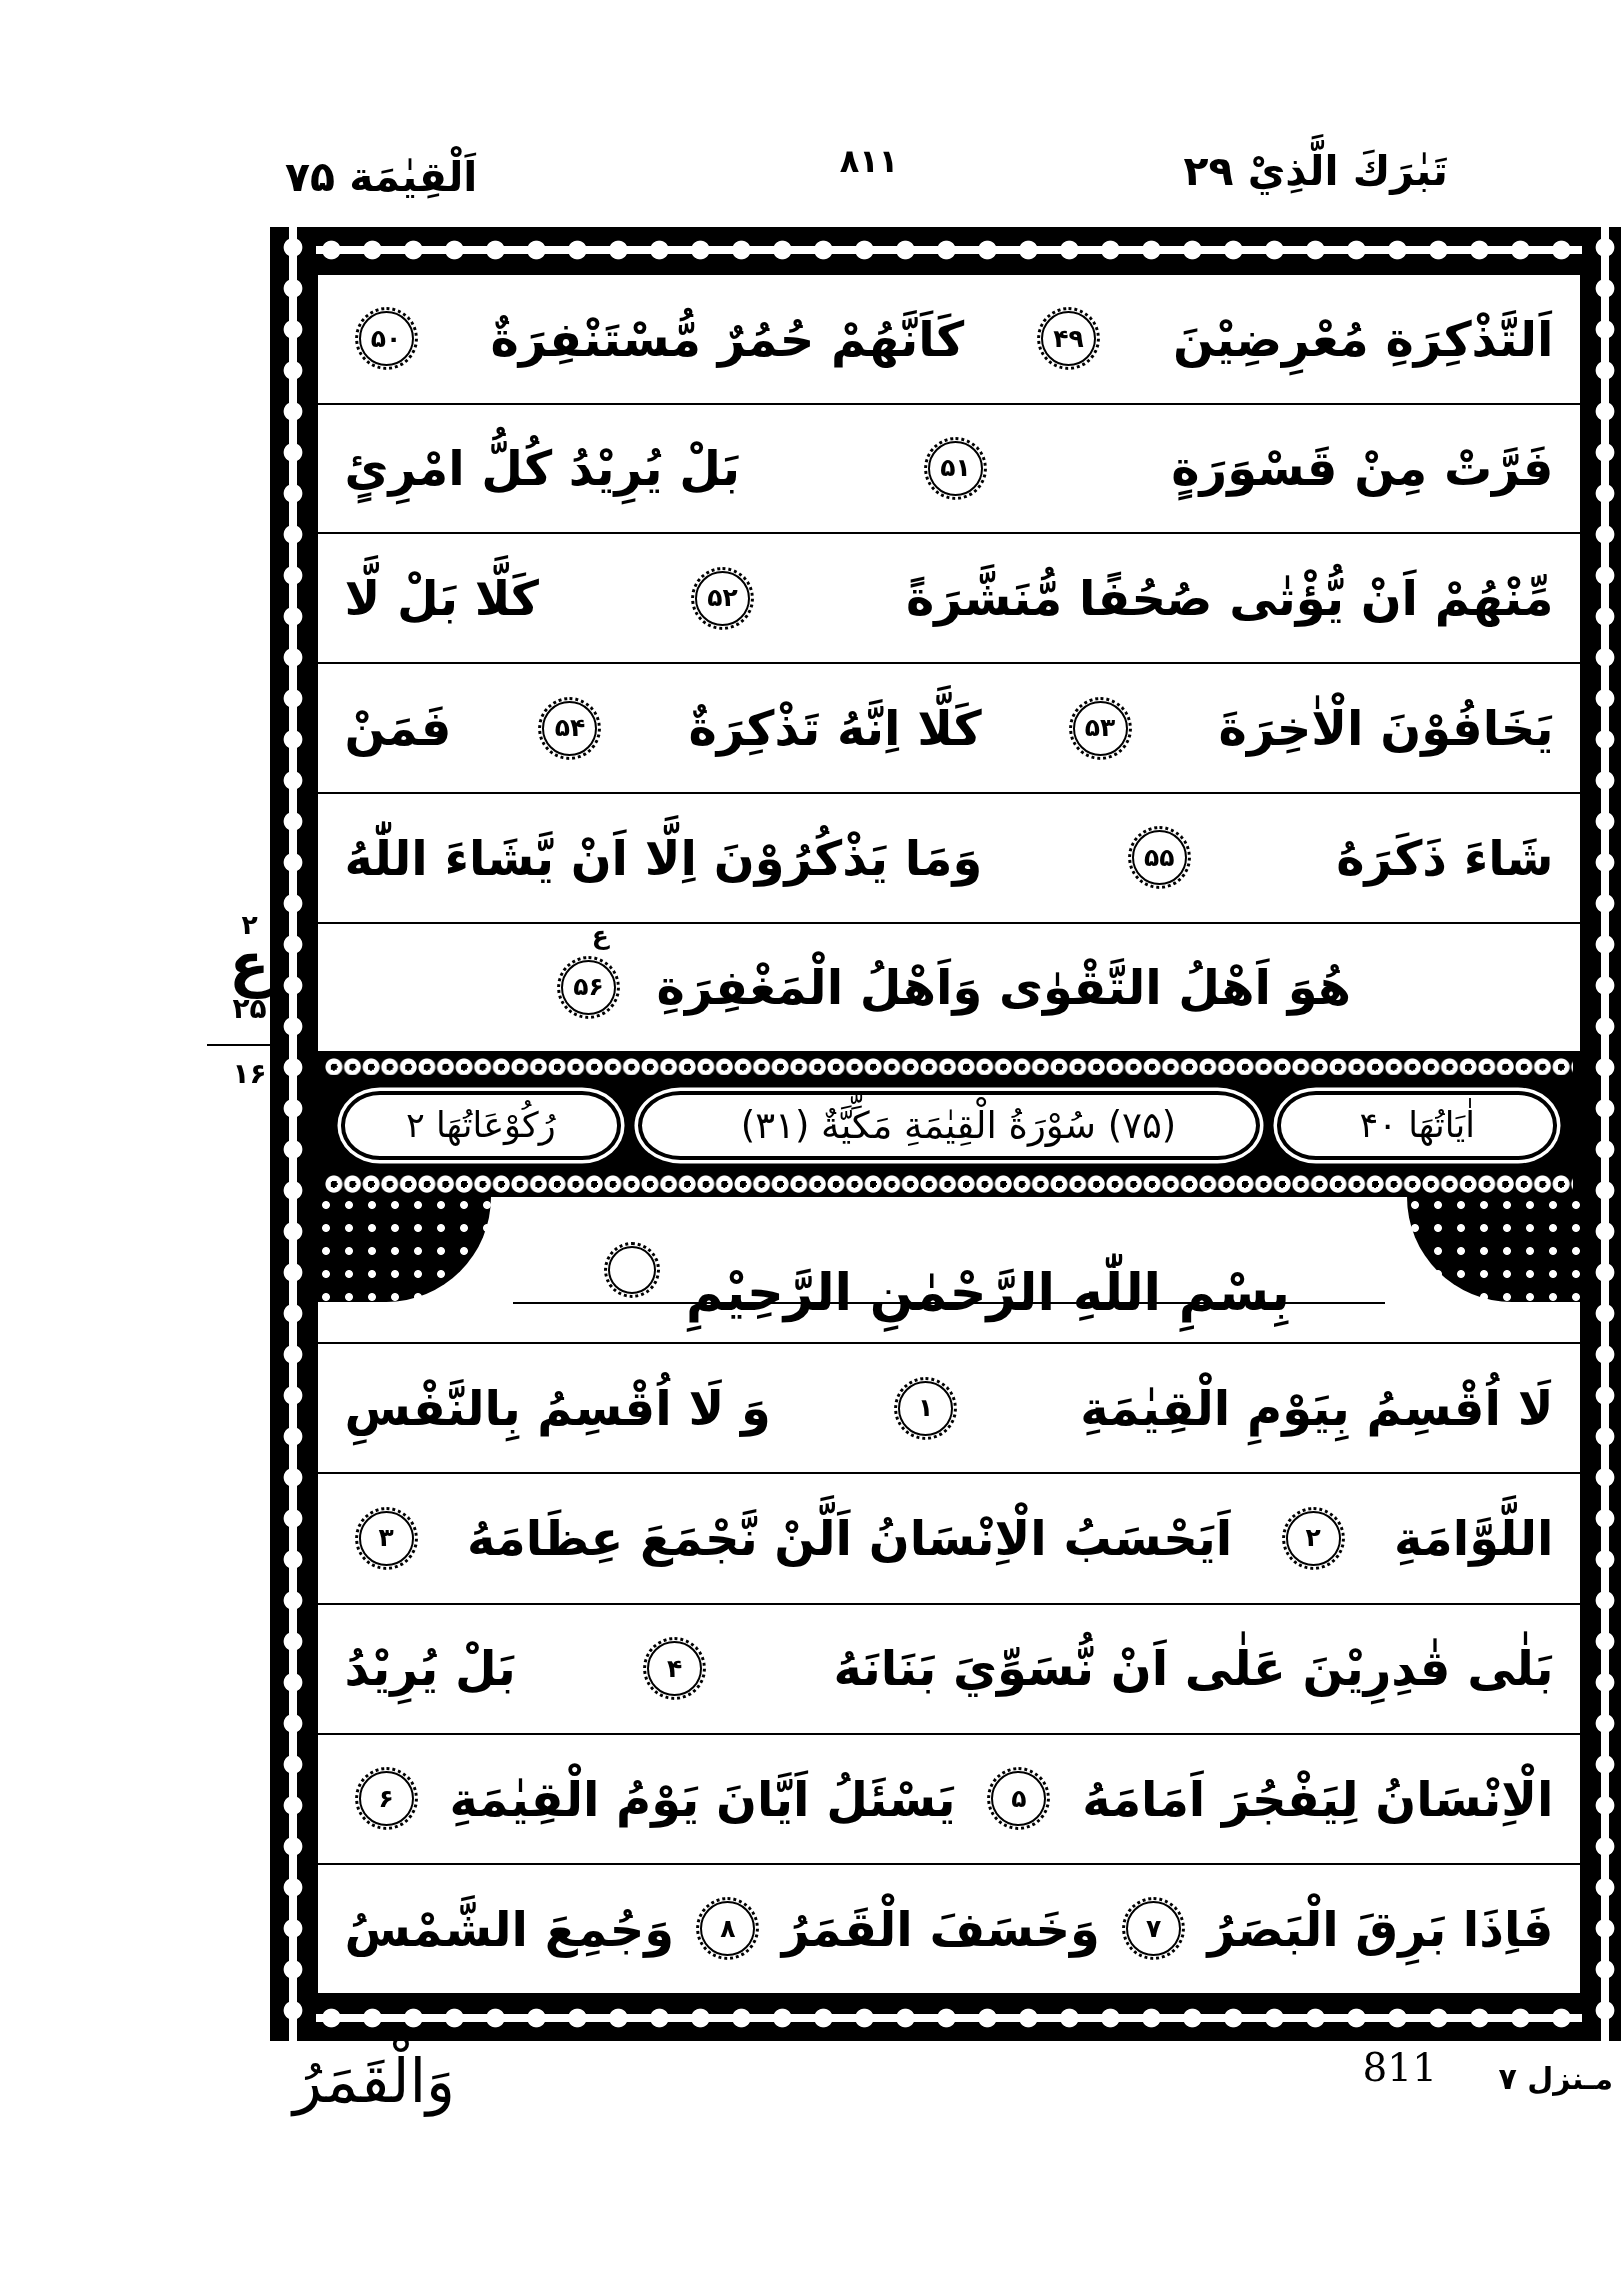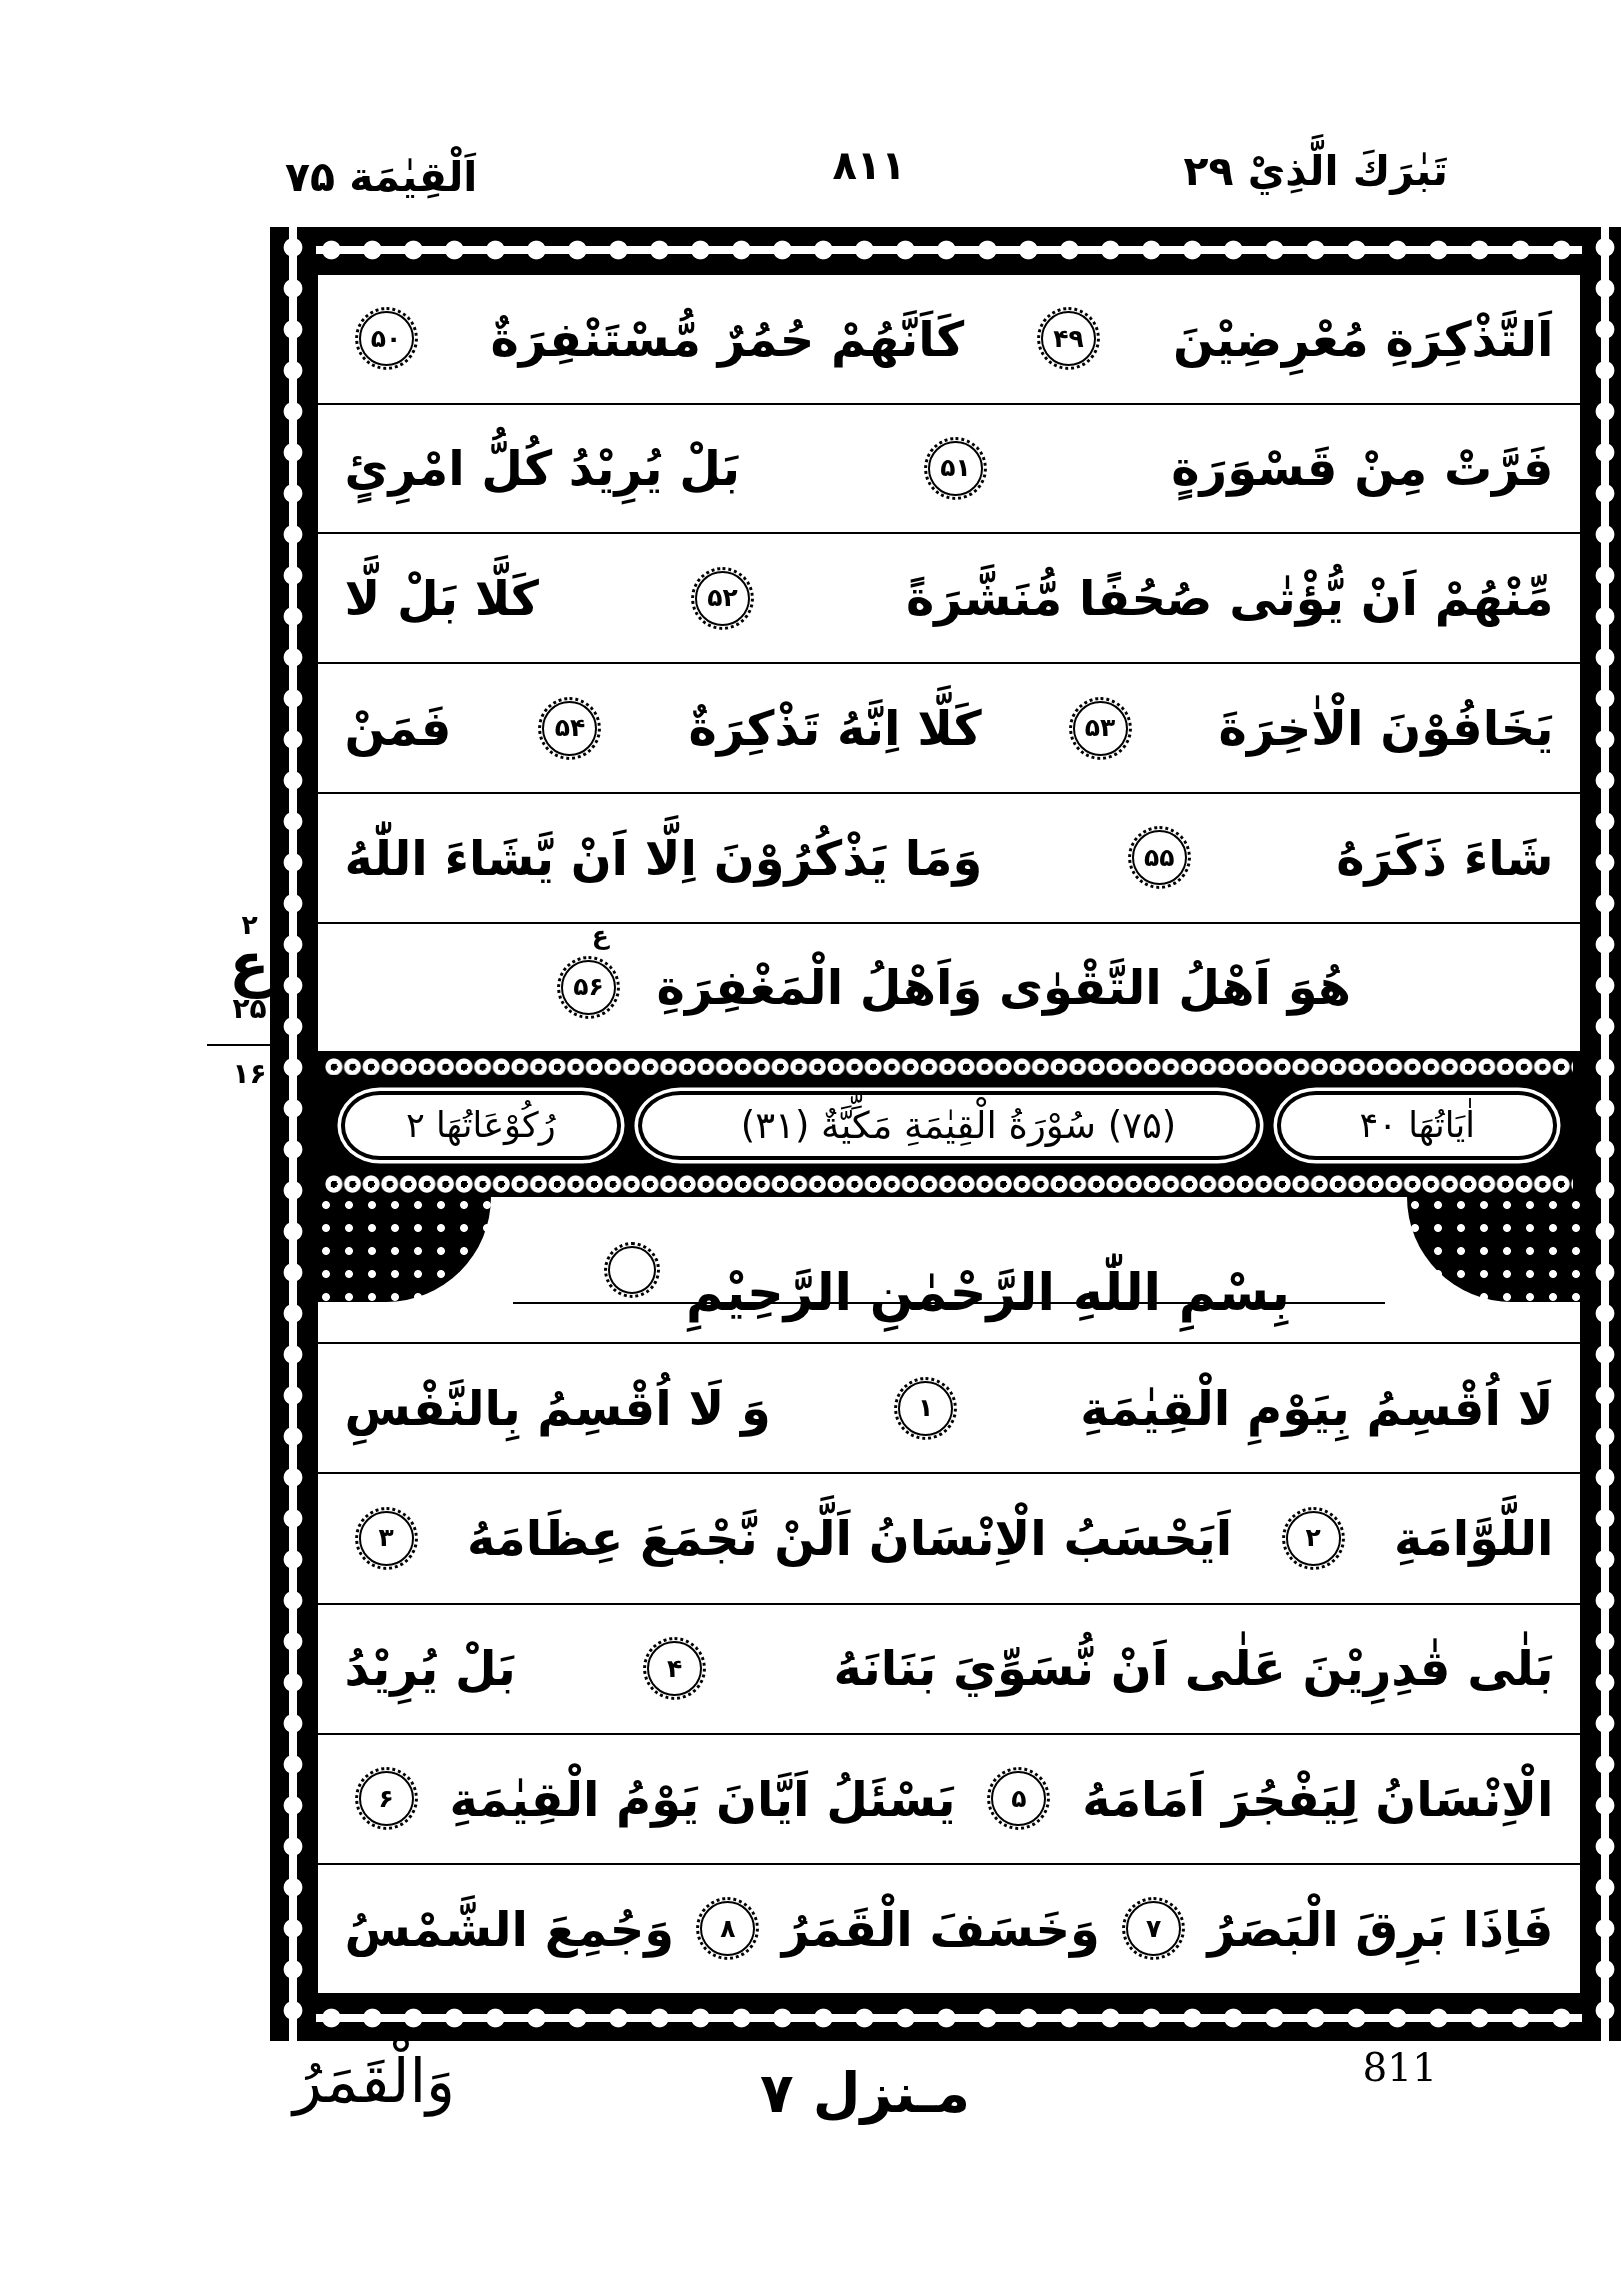--- a/index.html
+++ b/index.html
@@ -1,21 +1,21 @@
 <!DOCTYPE html>
 <html lang="ar" dir="rtl" style="font-size:14px"><head>
 <meta charset="utf-8">
 <style>
   html,body{margin:0;padding:0;background:#fff;}
   .page{position:relative;width:1504px;height:2270px;background:#fff;color:#000;
         font-family:"DejaVu Sans",sans-serif;direction:rtl;overflow:hidden;}
 
   
   .hdr-left{position:absolute;top:153px;left:168px;font-size:41px;font-weight:700;}
-  .hdr-center{position:absolute;top:142px;left:0;right:0;text-align:center;font-size:40px;font-weight:700;}
+  .hdr-center{position:absolute;top:142px;left:0;right:0;text-align:center;font-size:32px;font-weight:700;}
   .hdr-right{position:absolute;top:147px;right:173px;font-size:41px;font-weight:700;}
 
   
   .frame{position:absolute;left:153px;top:227px;width:1358px;height:1814px;background:#000;}
   .orn{position:absolute;background-color:#000;}
   .orn-h{left:0;right:0;height:46px;
     background-image:linear-gradient(to bottom,transparent 0 18.6px,#fff 18.6px 26.6px,transparent 26.6px),
                      radial-gradient(circle at 20.4px 23px,#fff 0 8.9px,rgba(0,0,0,0) 9.8px);
     background-size:100% 46px,41px 46px;}
   .orn-top{top:0;}.orn-bottom{bottom:0;}
@@ -72,21 +72,21 @@
   
   .ruku-marker{position:absolute;left:90px;top:911px;width:85px;text-align:center;
                font-weight:700;line-height:1.02;}
   .ruku-top{display:block;font-size:26.6px;}
   .ruku-letter{display:block;font-size:59px;margin-top:-3.5px;}
   .ruku-mid{display:block;font-size:28px;border-bottom:2.7px solid #000;padding-bottom:21px;}
   .ruku-bottom{display:block;font-size:28px;padding-top:14px;}
 
   
   .footer-catchword{position:absolute;left:176px;top:2046px;font-size:60px;font-weight:400;}
-  .footer-manzil{position:absolute;left:0;right:8px;top:2061px;text-align:center;font-size:55px;font-weight:700;}
+  .footer-manzil{position:absolute;left:0;right:8px;top:2061px;font-size:30px;font-weight:700;}
   .footer-page{position:absolute;right:184px;top:2045px;font-size:39px;
                font-family:"DejaVu Serif",serif;direction:ltr;}
 </style>
 </head>
 <body>
 
 <div class="page">
 
   <div class="hdr-left">اَلْقِيٰمَة ۷۵</div>
   <div class="hdr-center">۸۱۱</div>

